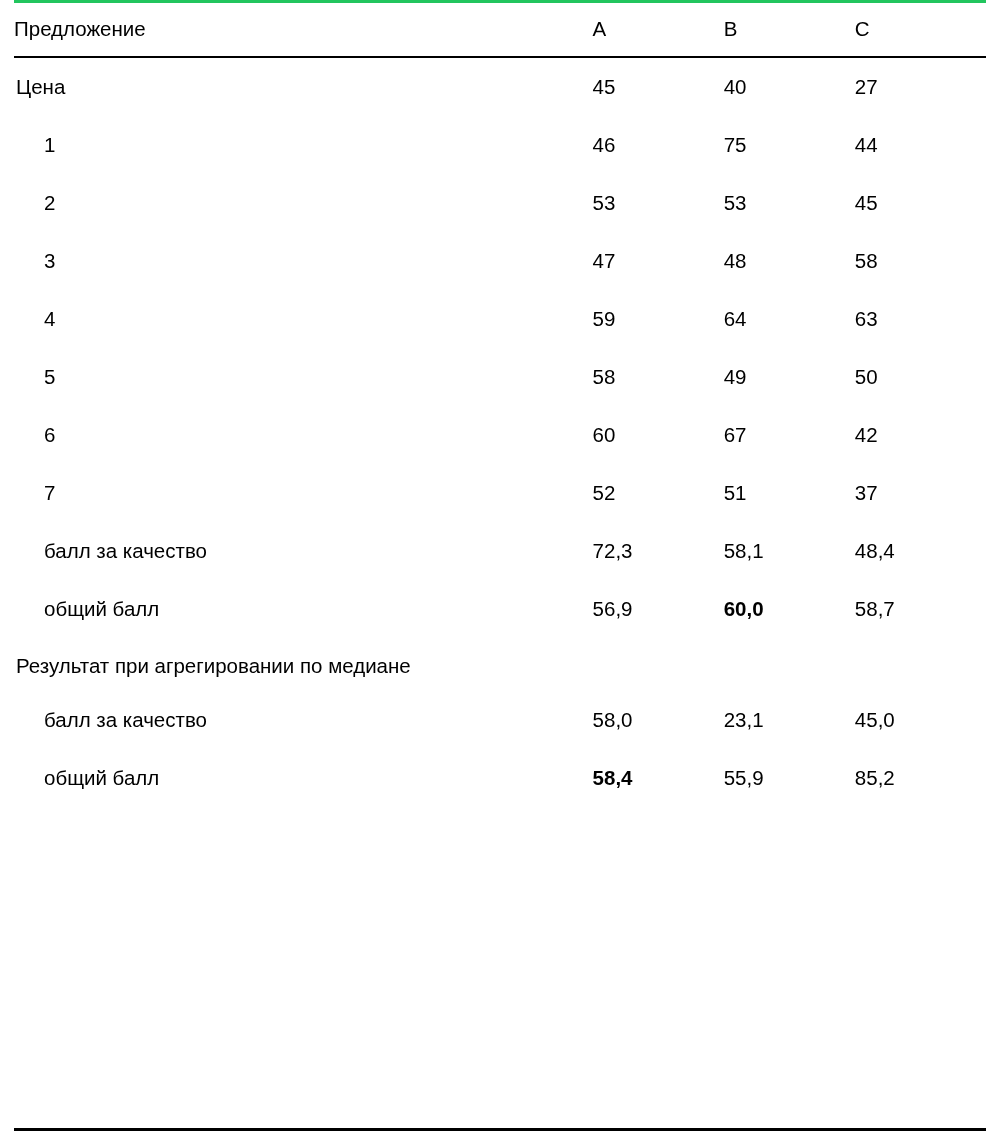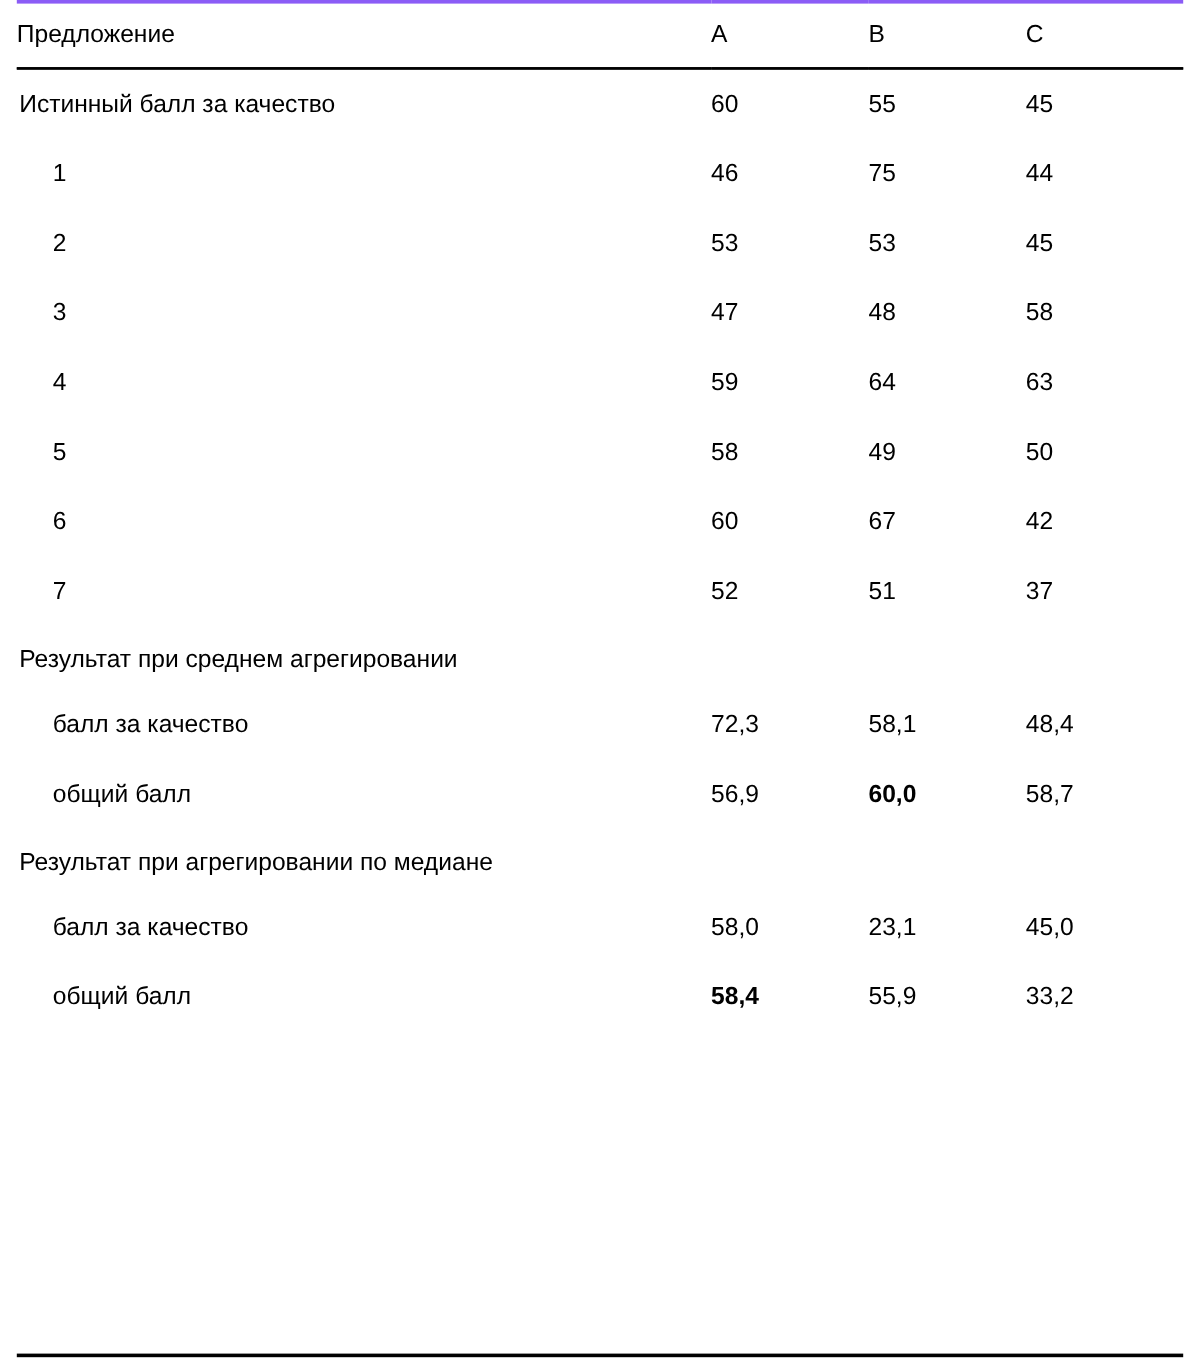--- a/index.html
+++ b/index.html
@@ -32,21 +32,21 @@
   tr.head-row > * {
     font-weight: normal;
     text-align: left;
     padding: 14px 0 15px 0;
     vertical-align: bottom;
   }
   tr.head-row {
     border-bottom: 2px solid #000000;
   }
   thead {
-    border-top: 3px solid #8b5cf6;
+    border-top: 3px solid #22c55e;
   }
   tbody tr td {
     padding: 17px 0 17px 0;
     vertical-align: middle;
     text-align: left;
   }
   tbody tr.section td {
     padding-top: 16px;
     padding-bottom: 13px;
   }
@@ -77,24 +77,24 @@
     <thead>
       <tr class="head-row">
         <th>Предложение</th>
         <th>A</th>
         <th>B</th>
         <th>C</th>
       </tr>
     </thead>
     <tbody>
         <tr>
-          <td class="label">Истинный балл за качество</td>
-          <td class="val">60</td>
-          <td class="val">55</td>
+          <td class="label">Цена</td>
           <td class="val">45</td>
+          <td class="val">40</td>
+          <td class="val">27</td>
         </tr>
         <tr>
           <td class="label indent">1</td>
           <td class="val">46</td>
           <td class="val">75</td>
           <td class="val">44</td>
         </tr>
         <tr>
           <td class="label indent">2</td>
           <td class="val">53</td>
@@ -124,26 +124,20 @@
           <td class="val">60</td>
           <td class="val">67</td>
           <td class="val">42</td>
         </tr>
         <tr>
           <td class="label indent">7</td>
           <td class="val">52</td>
           <td class="val">51</td>
           <td class="val">37</td>
         </tr>
-        <tr class="section">
-          <td class="label">Результат при среднем агрегировании</td>
-          <td class="val"></td>
-          <td class="val"></td>
-          <td class="val"></td>
-        </tr>
         <tr>
           <td class="label indent">балл за качество</td>
           <td class="val">72,3</td>
           <td class="val">58,1</td>
           <td class="val">48,4</td>
         </tr>
         <tr>
           <td class="label indent">общий балл</td>
           <td class="val">56,9</td>
           <td class="val bold">60,0</td>
@@ -158,18 +152,18 @@
         <tr>
           <td class="label indent">балл за качество</td>
           <td class="val">58,0</td>
           <td class="val">23,1</td>
           <td class="val">45,0</td>
         </tr>
         <tr>
           <td class="label indent">общий балл</td>
           <td class="val bold">58,4</td>
           <td class="val">55,9</td>
-          <td class="val">33,2</td>
+          <td class="val">85,2</td>
         </tr>
       </tbody>
   </table>
   <div class="bottom-rule"></div>
 </div>
 
 </body></html>

